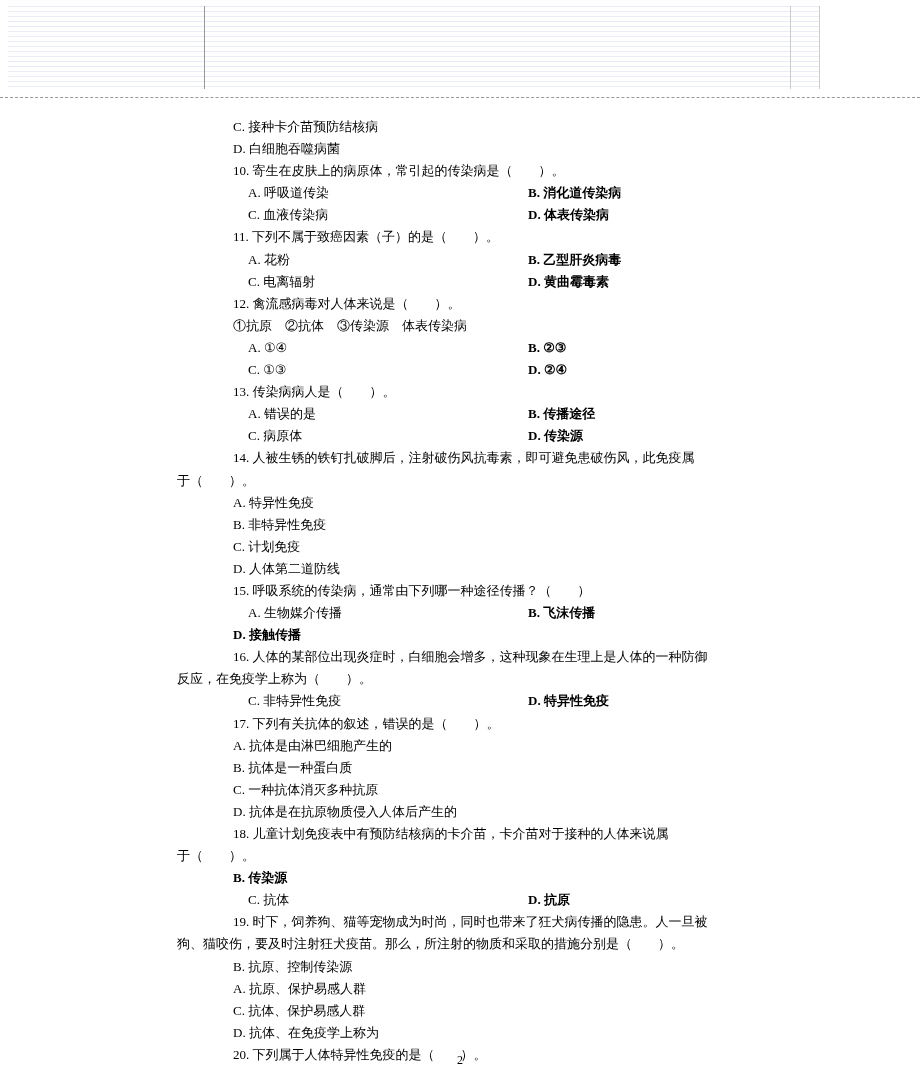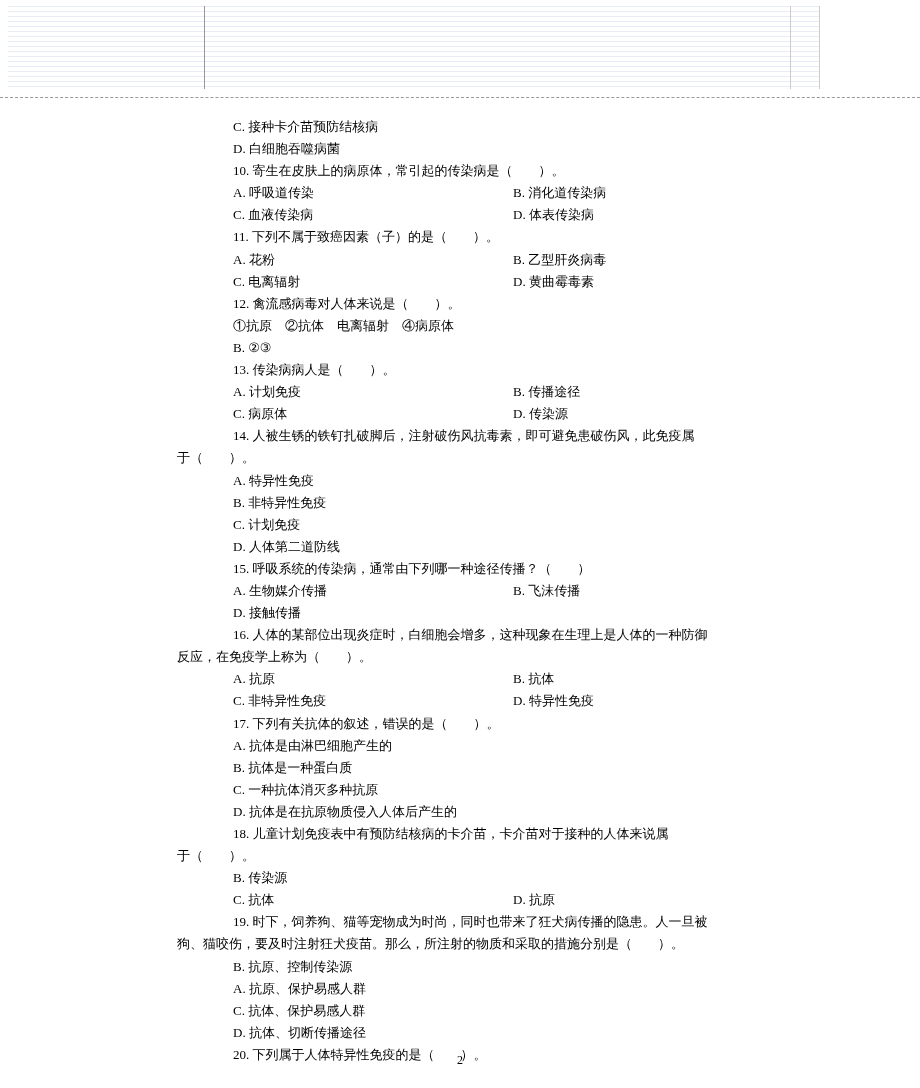--- a/index.html
+++ b/index.html
@@ -51,22 +51,22 @@
     }
     .line {
       white-space: nowrap;
       overflow: hidden;
     }
     .indent1 { padding-left: 28px; }
     .indent-neg { margin-left: -28px; padding-left: 0; }
     .two-col {
       display: flex;
     }
-    .col-a { width: 280px; flex-shrink: 0; }
-    .col-b { flex: 1; }
+    .col-a { width: 280px; flex-shrink: 0; margin-left: 15px; }
+    .col-b { flex: 1; font-weight: bold; }
     .page-num {
       position: absolute;
       bottom: 18px;
       left: 0;
       right: 0;
       text-align: center;
       font-size: 12px;
     }
   </style>
 </head>
@@ -95,27 +95,32 @@
     <div class="line indent1">11. 下列不属于致癌因素（子）的是（　　）。</div>
     <div class="line indent1 two-col">
       <span class="col-a">A. 花粉</span>
       <span class="col-b">B. 乙型肝炎病毒</span>
     </div>
     <div class="line indent1 two-col">
       <span class="col-a">C. 电离辐射</span>
       <span class="col-b">D. 黄曲霉毒素</span>
     </div>
     <div class="line indent1">12. 禽流感病毒对人体来说是（　　）。</div>
-    <div class="line indent1">①抗原　②抗体　电离辐射　④病原体</div>
+    <div class="line indent1">①抗原　②抗体　③传染源　体表传染病</div>
     <div class="line indent1 two-col">
+      <span class="col-a">A. ①④</span>
       <span class="col-b">B. ②③</span>
+    </div>
+    <div class="line indent1 two-col">
+      <span class="col-a">C. ①③</span>
+      <span class="col-b">D. ②④</span>
     </div>
     <div class="line indent1">13. 传染病病人是（　　）。</div>
     <div class="line indent1 two-col">
-      <span class="col-a">A. 计划免疫</span>
+      <span class="col-a">A. 错误的是</span>
       <span class="col-b">B. 传播途径</span>
     </div>
     <div class="line indent1 two-col">
       <span class="col-a">C. 病原体</span>
       <span class="col-b">D. 传染源</span>
     </div>
     <div class="line indent1">14. 人被生锈的铁钉扎破脚后，注射破伤风抗毒素，即可避免患破伤风，此免疫属</div>
     <div class="line indent-neg">于（　　）。</div>
     <div class="line indent1">A. 特异性免疫</div>
     <div class="line indent1">B. 非特异性免疫</div>
@@ -125,24 +130,20 @@
     <div class="line indent1 two-col">
       <span class="col-a">A. 生物媒介传播</span>
       <span class="col-b">B. 飞沫传播</span>
     </div>
     <div class="line indent1 two-col">
       <span class="col-b">D. 接触传播</span>
     </div>
     <div class="line indent1">16. 人体的某部位出现炎症时，白细胞会增多，这种现象在生理上是人体的一种防御</div>
     <div class="line indent-neg">反应，在免疫学上称为（　　）。</div>
     <div class="line indent1 two-col">
-      <span class="col-a">A. 抗原</span>
-      <span class="col-b">B. 抗体</span>
-    </div>
-    <div class="line indent1 two-col">
       <span class="col-a">C. 非特异性免疫</span>
       <span class="col-b">D. 特异性免疫</span>
     </div>
     <div class="line indent1">17. 下列有关抗体的叙述，错误的是（　　）。</div>
     <div class="line indent1">A. 抗体是由淋巴细胞产生的</div>
     <div class="line indent1">B. 抗体是一种蛋白质</div>
     <div class="line indent1">C. 一种抗体消灭多种抗原</div>
     <div class="line indent1">D. 抗体是在抗原物质侵入人体后产生的</div>
     <div class="line indent1">18. 儿童计划免疫表中有预防结核病的卡介苗，卡介苗对于接种的人体来说属</div>
     <div class="line indent-neg">于（　　）。</div>
@@ -151,17 +152,17 @@
     </div>
     <div class="line indent1 two-col">
       <span class="col-a">C. 抗体</span>
       <span class="col-b">D. 抗原</span>
     </div>
     <div class="line indent1">19. 时下，饲养狗、猫等宠物成为时尚，同时也带来了狂犬病传播的隐患。人一旦被</div>
     <div class="line indent-neg">狗、猫咬伤，要及时注射狂犬疫苗。那么，所注射的物质和采取的措施分别是（　　）。</div>
     <div class="line indent1">B. 抗原、控制传染源</div>
     <div class="line indent1">A. 抗原、保护易感人群</div>
     <div class="line indent1">C. 抗体、保护易感人群</div>
-    <div class="line indent1">D. 抗体、切断传播途径</div>
+    <div class="line indent1">D. 抗体、在免疫学上称为</div>
     <div class="line indent1">20. 下列属于人体特异性免疫的是（　　）。</div>
   </div>
 
 <div class="page-num">2</div>
 
 </body></html>

